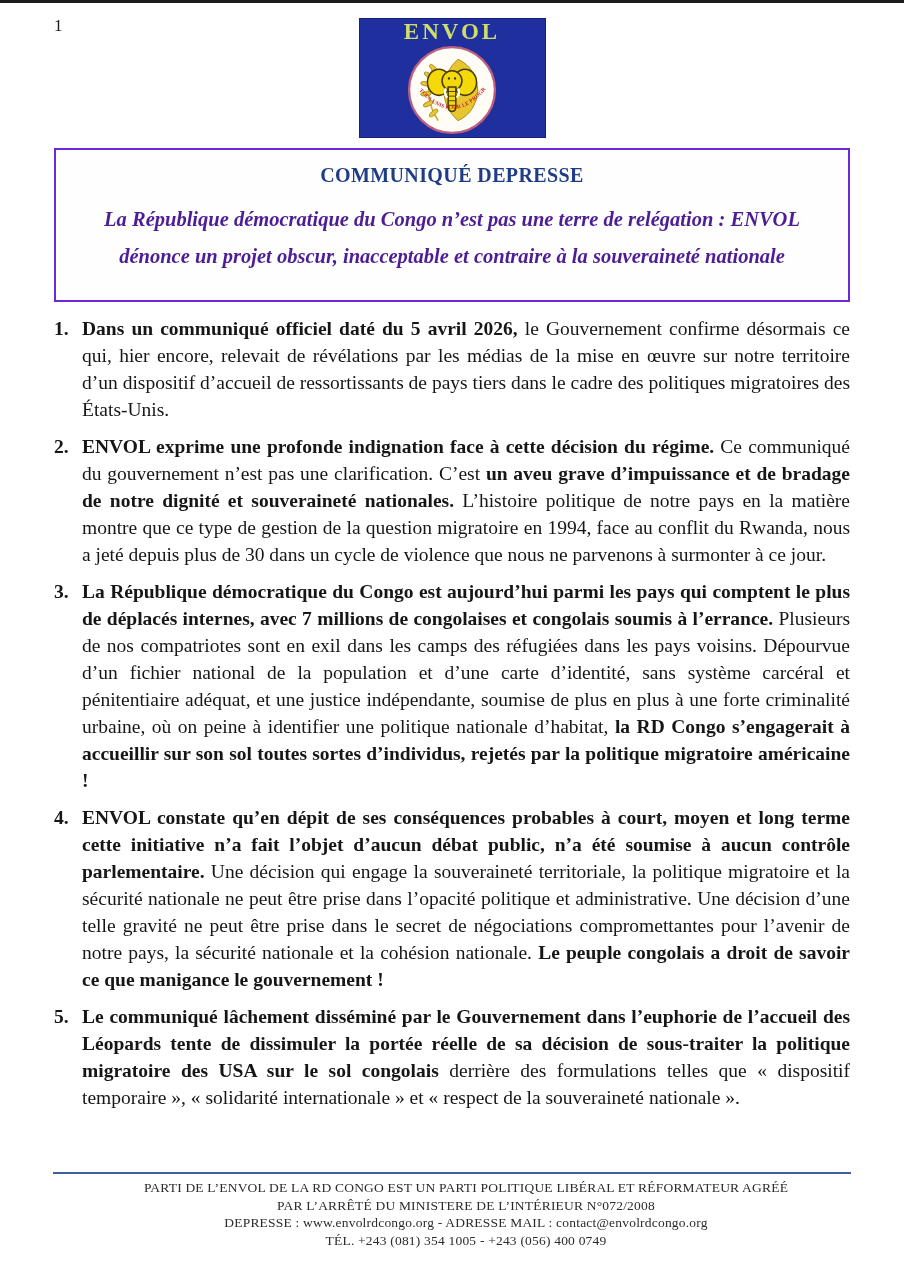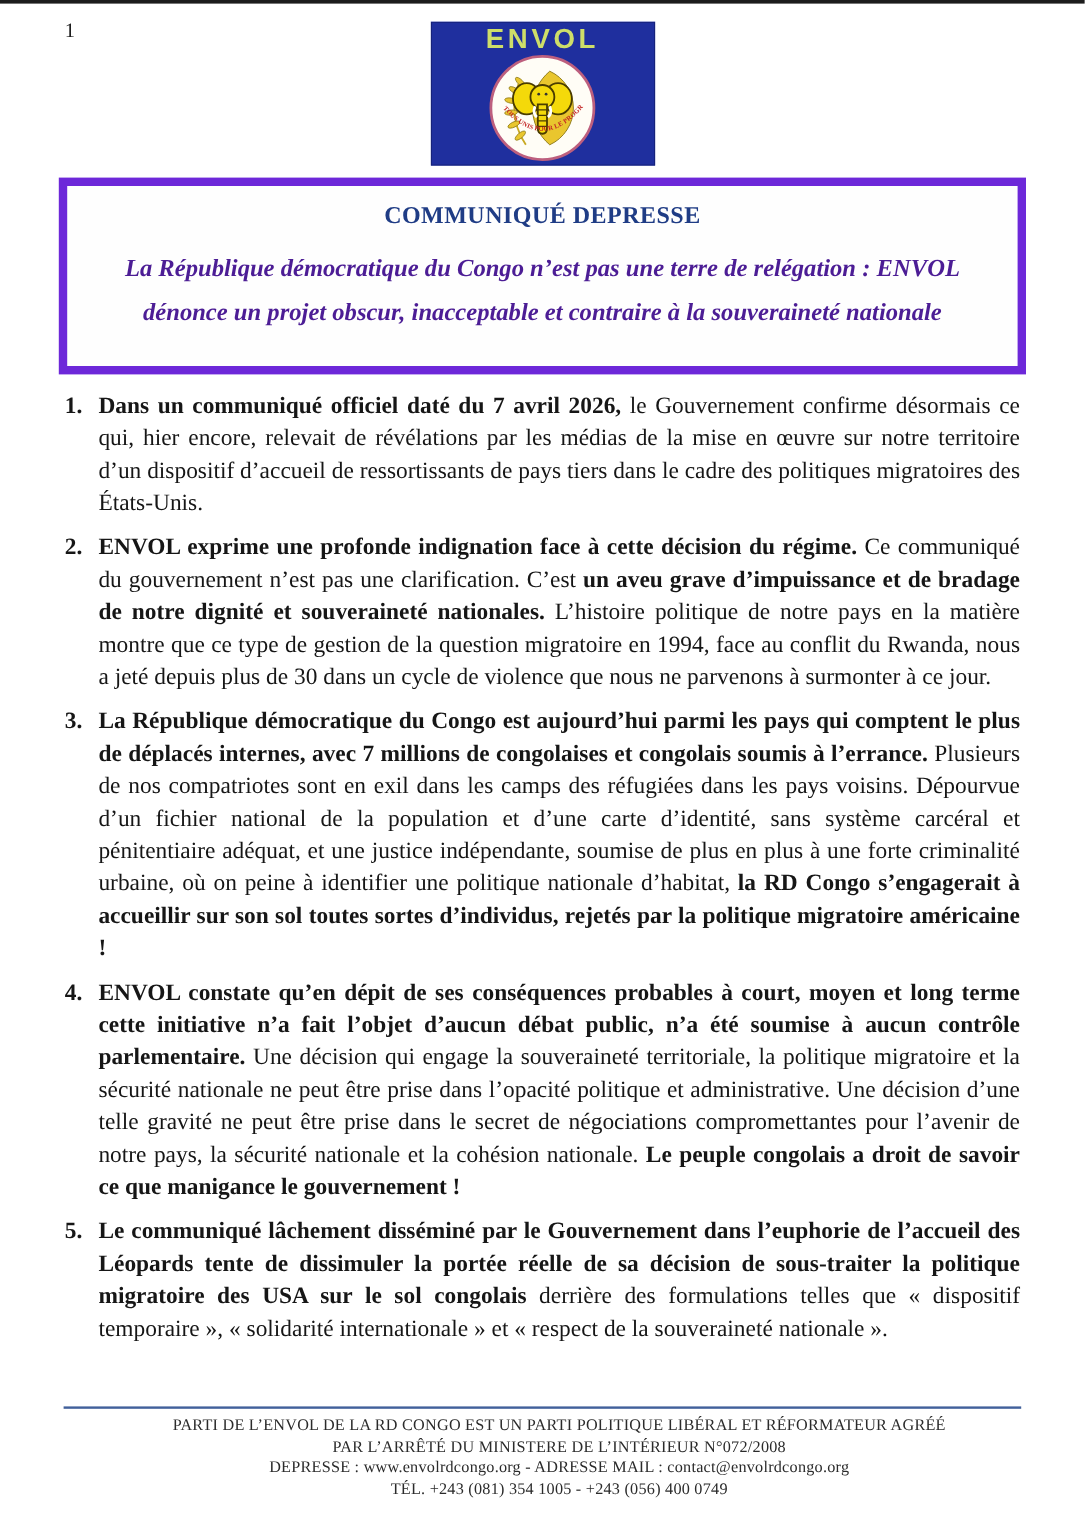--- a/index.html
+++ b/index.html
@@ -23,28 +23,28 @@
     width: 187px; height: 120px;
     margin: 18px auto 0;
     background: #1f2f9e;
     display: flex; flex-direction: column; align-items: center;
     box-shadow: inset 0 0 0 1px #16227a;
   }
   .flag-name {
     color: #cede69; font-weight: bold;
     font-size: 23px; letter-spacing: 3px;
     margin-top: 1px; line-height: 26px;
-    font-family: Liberation Sans, sans-serif;
+    font-family: Liberation Serif, serif;
   }
   .emblem { margin-top: -1px; }
   
   .header-box {
     width: 756px;
     margin: 10px auto 0;
-    border: 7px solid #6d28d9;
+    border: 2px solid #6d28d9;
     padding: 14px 18px 24px;
     background: #fefefe;
   }
   .box-title {
     text-align: center;
     color: #1f3c85; font-weight: bold;
     font-size: 20px; letter-spacing: 0.4px;
   }
   .box-subtitle {
     margin-top: 14px;
@@ -129,21 +129,21 @@
   </div>
 
   <div class="header-box">
     <div class="box-title">COMMUNIQUÉ DEPRESSE</div>
     <div class="box-subtitle">La République démocratique du Congo n’est pas une terre de relégation : ENVOL dénonce un projet obscur, inacceptable et contraire à la souveraineté nationale</div>
   </div>
 
   <div class="doc-body">
     <div class="para">
       <div class="para-number">1.</div>
-      <div class="para-text"><b>Dans un communiqué officiel daté du 7 avril 2026,</b><span> le Gouvernement confirme désormais ce qui, hier encore, relevait de révélations par les médias de la mise en œuvre sur notre territoire d’un dispositif d’accueil de ressortissants de pays tiers dans le cadre des politiques migratoires des États-Unis.</span></div>
+      <div class="para-text"><b>Dans un communiqué officiel daté du 5 avril 2026,</b><span> le Gouvernement confirme désormais ce qui, hier encore, relevait de révélations par les médias de la mise en œuvre sur notre territoire d’un dispositif d’accueil de ressortissants de pays tiers dans le cadre des politiques migratoires des États-Unis.</span></div>
     </div>
     <div class="para">
       <div class="para-number">2.</div>
       <div class="para-text"><b>ENVOL exprime une profonde indignation face à cette décision du régime.</b><span> Ce communiqué du gouvernement n’est pas une clarification. C’est </span><b>un aveu grave d’impuissance et de bradage de notre dignité et souveraineté nationales.</b><span> L’histoire politique de notre pays en la matière montre que ce type de gestion de la question migratoire en 1994, face au conflit du Rwanda, nous a jeté depuis plus de 30 dans un cycle de violence que nous ne parvenons à surmonter à ce jour.</span></div>
     </div>
     <div class="para">
       <div class="para-number">3.</div>
       <div class="para-text"><b>La République démocratique du Congo est aujourd’hui parmi les pays qui comptent le plus de déplacés internes, avec 7 millions de congolaises et congolais soumis à l’errance.</b><span> Plusieurs de nos compatriotes sont en exil dans les camps des réfugiées dans les pays voisins. Dépourvue d’un fichier national de la population et d’une carte d’identité, sans système carcéral et pénitentiaire adéquat, et une justice indépendante, soumise de plus en plus à une forte criminalité urbaine, où on peine à identifier une politique nationale d’habitat, </span><b>la RD Congo s’engagerait à accueillir sur son sol toutes sortes d’individus, rejetés par la politique migratoire américaine !</b></div>
     </div>
     <div class="para">

